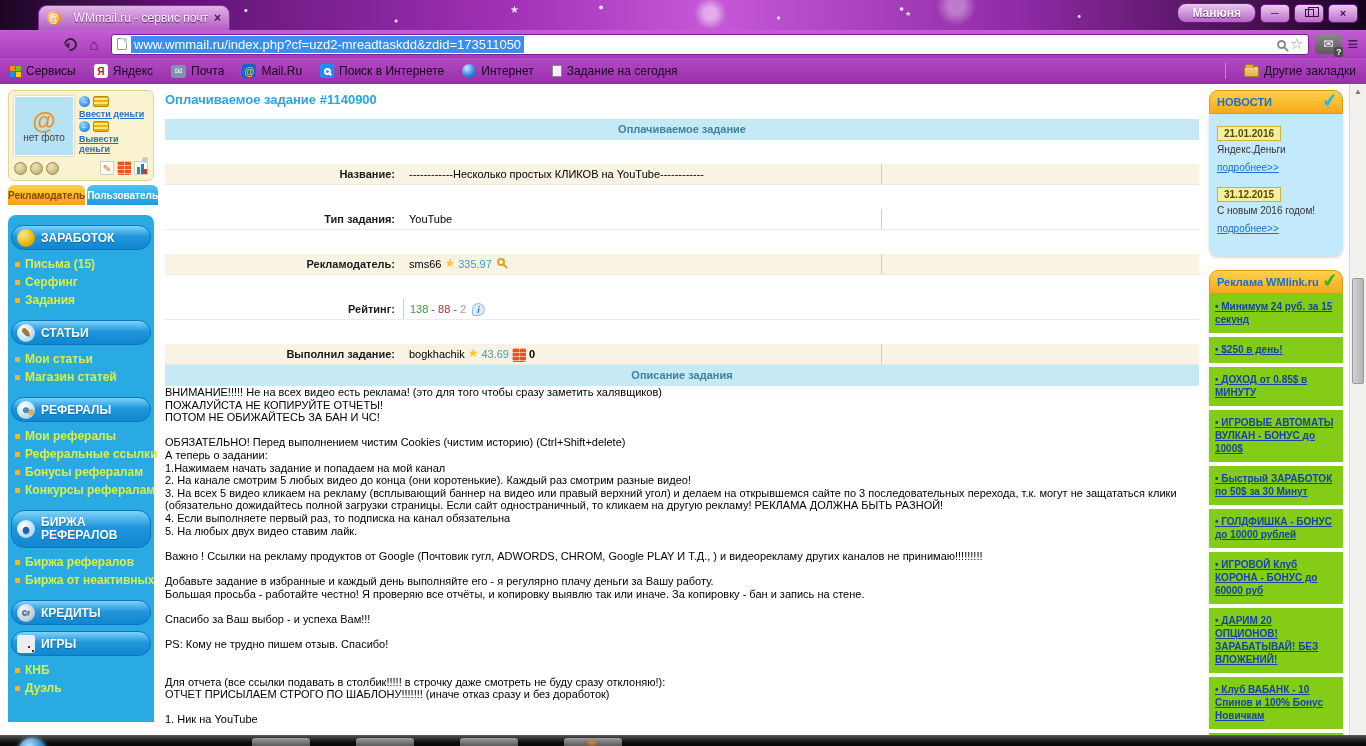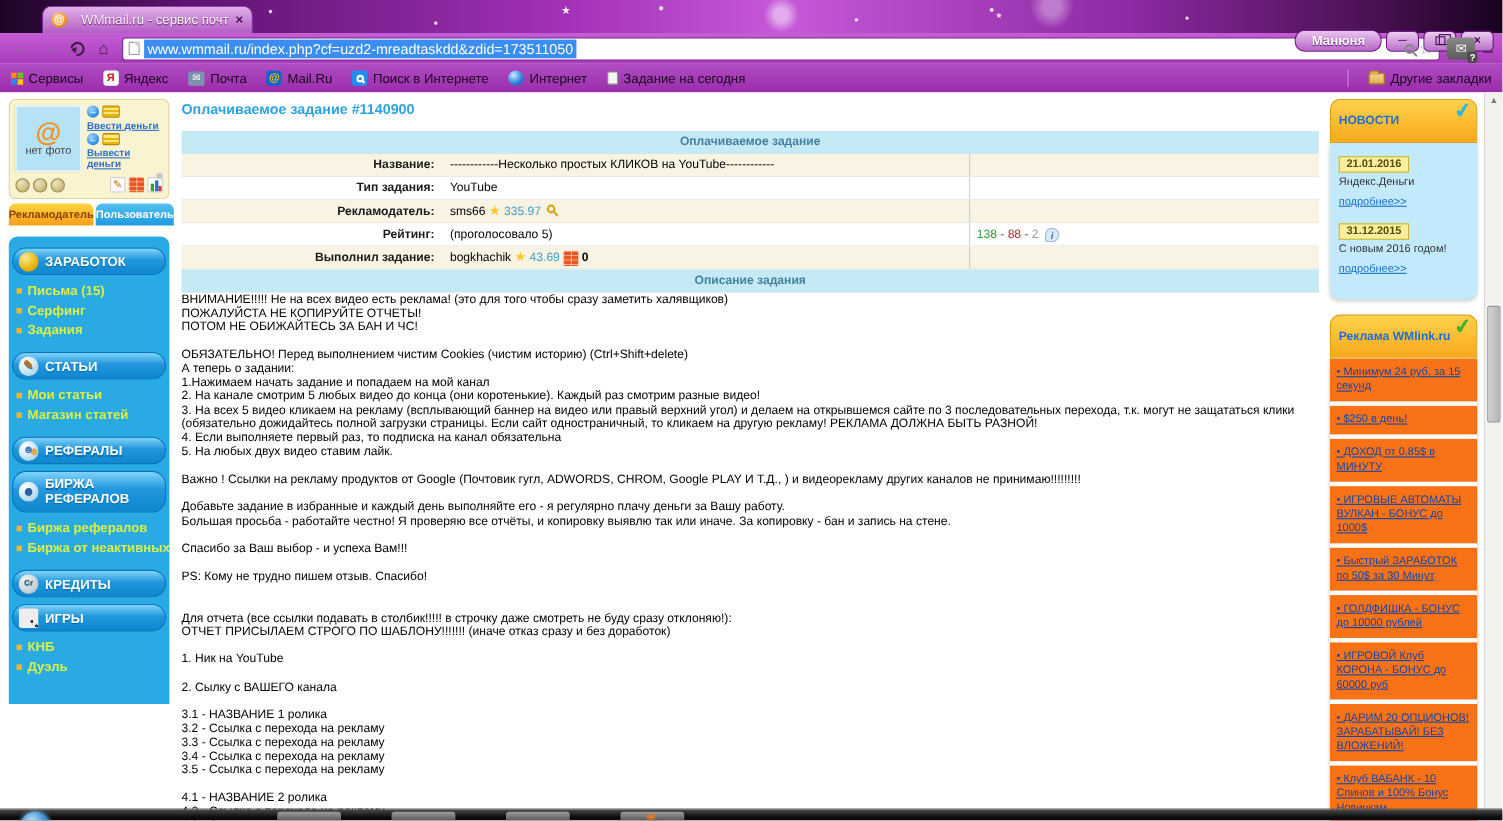--- a/index.html
+++ b/index.html
@@ -23,21 +23,21 @@
   .tab { position:absolute; left:38px; bottom:0; width:192px; height:25px;
     background:linear-gradient(180deg,#e2b2ea,#c077ce 70%,#b45ec5);
     border:1px solid #8e2aa4; border-bottom:none; border-radius:9px 9px 0 0;
     display:flex; align-items:center; padding:0 8px; gap:6px; }
   .favicon { width:14px; height:14px; border-radius:50%;
     background:radial-gradient(circle at 35% 30%,#ffd79a,#f49220 65%,#d66f08);
     color:#fff; font-size:10px; font-weight:bold; display:flex; align-items:center; justify-content:center; }
   .tab-title { color:#fdf4ff; font-size:12px; white-space:nowrap; overflow:hidden; flex:1;
     text-shadow:0 1px 1px #5a1268;text-align:right; }
   .tab-close { color:#4a0e55; font-size:12px; font-weight:bold; cursor:default; }
-  .win-right { position:absolute; right:8px; top:3px; display:flex; gap:4px; align-items:center;margin-top:24px; }
+  .win-right { position:absolute; right:8px; top:3px; display:flex; gap:4px; align-items:center; }
   .user-btn { background:linear-gradient(180deg,#e9c6f0,#b864c8); border:1px solid #6e1a80;
     border-radius:9px; color:#fff; font-size:12px; font-weight:bold; padding:2px 14px;
     text-shadow:0 1px 1px #5a1268; }
   .ctrl-btn { width:30px; height:19px; background:linear-gradient(180deg,#eccdf2,#bb6fca);
     border:1px solid #6e1a80; border-radius:5px; color:#3f0b49; font-size:11px; font-weight:bold;
     display:flex; align-items:center; justify-content:center; }
   .maxi { width:9px; height:8px; border:1px solid #3f0b49; position:relative; background:transparent; }
   .maxi::before { content:""; position:absolute; left:2px; top:-3px; width:9px; height:8px; border:1px solid #3f0b49; }
 
   .toolbar { height:28px; background:linear-gradient(180deg,#c45ed4,#a83bba);
@@ -147,58 +147,58 @@
   .side-items { padding:3px 4px 5px 7px; }
   .side-item { line-height:18px; font-size:12px; font-weight:bold; color:#d8ef45; white-space:nowrap; cursor:pointer; }
   .blt { display:inline-block; width:5px; height:5px; background:#f7b32a; margin-right:5px; vertical-align:1px; }
 
   
   .main-col { width:1034px; flex-shrink:0; margin-left:11px; }
   .page-title { color:#2aa3e8; font-size:13px; font-weight:bold; margin:2px 0 12px; }
   .task-table { width:100%; font-size:11px; }
   .tt-head { background:#c5e9f5; color:#44809f; font-weight:bold; text-align:center;
     height:21px; line-height:21px; font-size:11px; }
-  .tt-row { display:grid; grid-template-columns:238px 1fr 318px; min-height:21px; border-bottom:1px solid #eceae2; }
+  .tt-row { display:grid; grid-template-columns:238px 1fr 318px; min-height:21px; border-bottom:1px solid #eceae2;margin-top:24px; }
   .tt-row.odd { background:#f8f3e2; }
   .tt-row.even { background:#fff; }
   .tt-label { text-align:right; font-weight:bold; color:#1a1a1a; padding:4px 8px 0 0; }
   .tt-value { padding:4px 0 0 6px; display:flex; align-items:flex-start; gap:3px; }
   .tt-extra { border-left:1px solid #ccc; padding:4px 0 0 6px; display:flex; align-items:flex-start; gap:3px; }
   .rate-star { color:#ffc527; font-size:12px; line-height:11px; }
   .rate-num { color:#3aa0d0; }
   .mag-gold { border-color:#d9a520; width:8px; height:8px; margin-left:2px; }
   .mag-gold::after { background:#d9a520; }
   .wall-count { font-weight:bold; }
   .v-pos { color:#3a9a3a; } .v-neg { color:#aa3333; } .v-neu { color:#999; } .v-sep { color:#555; }
   .info-balloon { width:13px; height:13px; border-radius:50% 50% 50% 2px; background:#dcebfa;
     border:1px solid #9ab8d8; color:#2a6fd0; font-size:9px; font-weight:bold; font-style:italic;
     display:inline-flex; align-items:center; justify-content:center; margin-left:3px; }
   .saved-notice { color:#f00; font-weight:bold; font-size:11.5px; margin:7px 0 13px; }
   .desc { font-size:11px; line-height:12.6px; color:#000; white-space:pre-line; width:1022px; }
 
   
   .right-col { width:134px; flex-shrink:0; margin-left:10px; }
   .panel { margin-bottom:14px; }
-  .p-head { height:40px; background:linear-gradient(180deg,#ffd24a,#f7a81c);
+  .p-head { height:24px; background:linear-gradient(180deg,#ffd24a,#f7a81c);
     border:1px solid #e09a10; border-radius:9px 9px 0 0; display:flex; align-items:center;
     padding:0 7px; position:relative; }
   .p-title { color:#1a6fd4; font-size:11px; font-weight:bold; }
   .p-check { position:absolute; right:4px; top:-2px; font-size:19px; transform:rotate(-8deg); }
   .check-cyan { color:#29b6e8; } .check-green { color:#43b029; }
   .news-body { background:#c2eafc; border-radius:0 0 9px 9px; padding:8px 8px 12px;
     box-shadow:0 2px 3px rgba(0,0,0,.15); }
   .date-badge { display:inline-block; background:#f7ef9e; border:1px solid #c8b43c;
     font-size:10px; font-weight:bold; color:#5a4a00; padding:1px 6px; margin:4px 0 3px; }
   .news-text { font-size:10px; color:#333; margin-bottom:2px; }
   .news-link { font-size:10px; color:#1a6fd4; text-decoration:underline; cursor:pointer; }
   .news-entry { margin-bottom:8px; }
   .ad-list { border-radius:0 0 9px 9px; overflow:hidden; background:#c8ecfb; padding-bottom:12px;
     box-shadow:0 2px 3px rgba(0,0,0,.15); }
-  .ad-item { background:#f97316; border-top:4px solid #fff; padding:6px 6px 7px;
-    font-size:10px; font-weight:normal; line-height:13px; }
+  .ad-item { background:#84cc16; border-top:4px solid #fff; padding:6px 6px 7px;
+    font-size:10px; font-weight:bold; line-height:13px; }
   .ad-item:first-child { border-top:none; }
   .ad-item a { color:#1545a5; text-decoration:underline; cursor:pointer; }
   .ad-item a::before { content:"• "; }
 
   
   .scrollbar { position:absolute; right:0; top:84px; bottom:11px; width:17px;
     background:#f3f1ee; border-left:1px solid #dcd9d4; }
   .sb-up { height:16px; text-align:center; font-size:8px; color:#7a7a7a; line-height:16px; }
   .sb-thumb { position:absolute; left:2px; right:2px; top:194px; height:106px;
     background:linear-gradient(90deg,#d2d2d2,#b5b5b5); border:1px solid #9a9a9a; border-radius:2px; }
@@ -344,20 +344,26 @@
         <span>СТАТЬИ</span>
       </div>
       <div class="side-items">
         <div class="side-item"><span class="blt"></span><span>Мои статьи</span></div>
         <div class="side-item"><span class="blt"></span><span>Магазин статей</span></div>
       </div>
       <div class="side-header">
         <span class="side-ico si-person">☻</span>
         <span>РЕФЕРАЛЫ</span>
       </div>
+      <div class="side-items">
+        <div class="side-item"><span class="blt"></span><span>Мои рефералы</span></div>
+        <div class="side-item"><span class="blt"></span><span>Реферальные ссылки</span></div>
+        <div class="side-item"><span class="blt"></span><span>Бонусы рефералам</span></div>
+        <div class="side-item"><span class="blt"></span><span>Конкурсы рефералам</span></div>
+      </div>
       <div class="side-header two-line">
         <span class="side-ico si-person2">☻</span>
         <span>БИРЖА РЕФЕРАЛОВ</span>
       </div>
       <div class="side-items">
         <div class="side-item"><span class="blt"></span><span>Биржа рефералов</span></div>
         <div class="side-item"><span class="blt"></span><span>Биржа от неактивных</span></div>
       </div>
       <div class="side-header">
         <span class="side-ico si-coin">Cr</span>
@@ -395,21 +401,20 @@
         <div class="tt-value">
           <span>sms66</span>
           <span class="rate-star">★</span>
           <span class="rate-num">335.97</span>
           <span class="mag mag-gold"></span>
         </div>
         <div class="tt-extra"></div>
       </div>
       <div class="tt-row even">
         <div class="tt-label">Рейтинг:</div>
-        <div class="tt-value">(проголосовало 5)</div>
         <div class="tt-extra">
           <span class="v-pos">138</span>
           <span class="v-sep">-</span>
           <span class="v-neg">88</span>
           <span class="v-sep">-</span>
           <span class="v-neu">2</span>
           <span class="info-balloon">i</span>
         </div>
       </div>
       <div class="tt-row odd">

